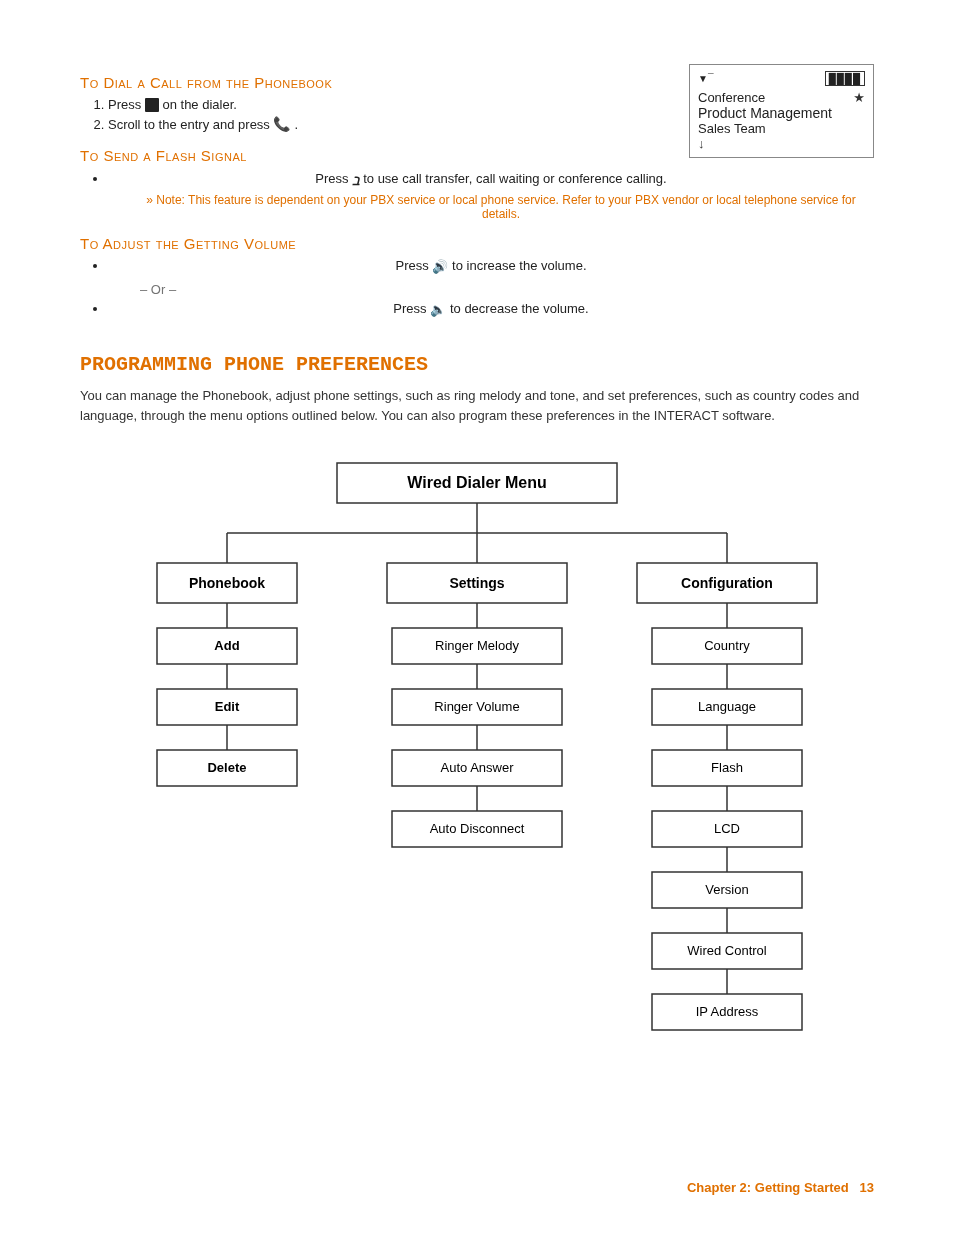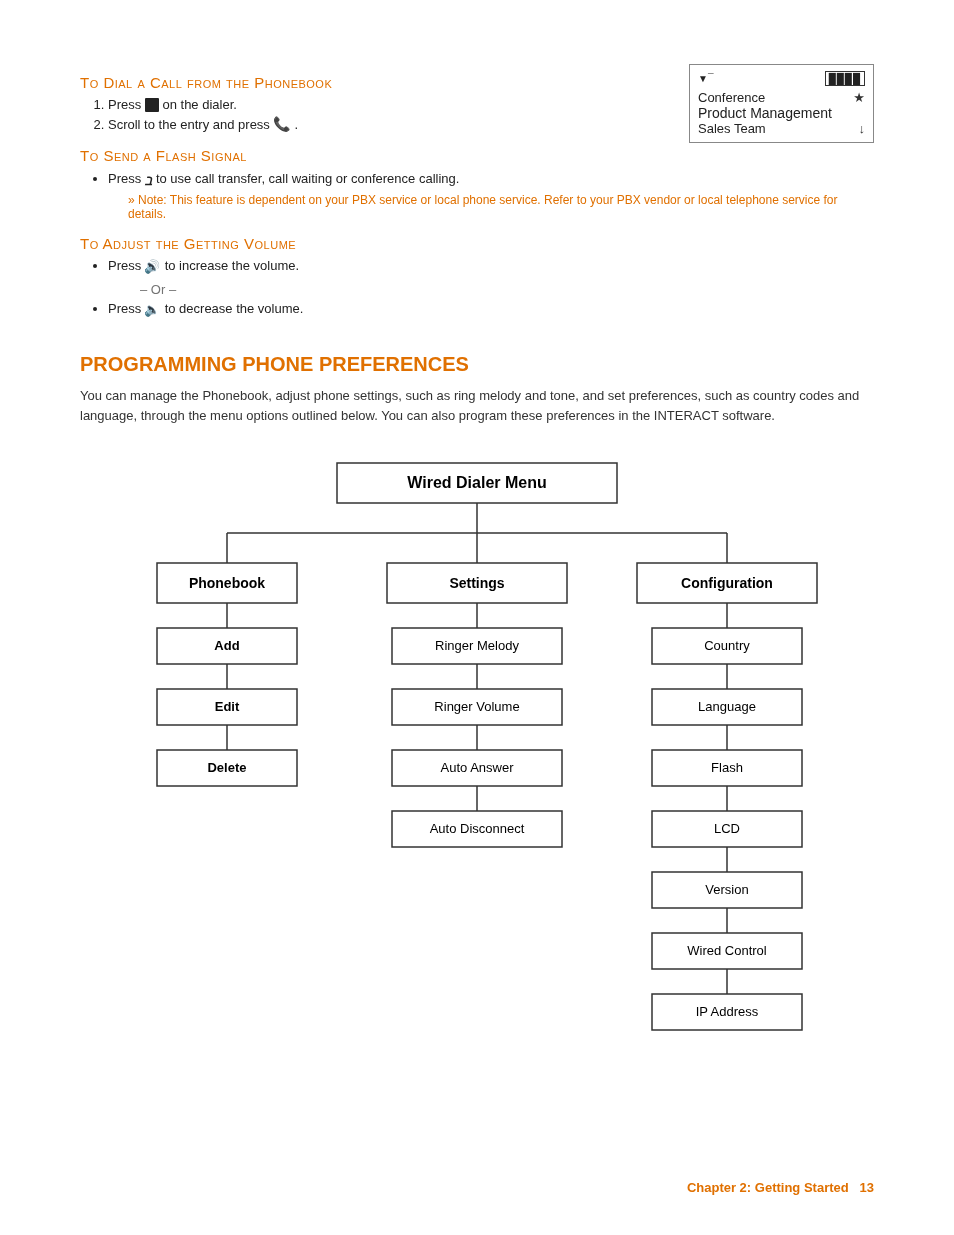--- a/index.html
+++ b/index.html
@@ -36,20 +36,21 @@
 
     
     ul.bullets {
       list-style: disc;
       margin-left: 28px;
       margin-bottom: 8px;
     }
     ul.bullets li {
       margin-bottom: 4px;
       font-size: 13px;
+      text-align: center;
     }
 
     
     .note-item {
       margin-left: 20px;
       color: #e07000;
       font-size: 12px;
       margin-top: 4px;
       margin-bottom: 4px;
     }
@@ -66,20 +67,21 @@
     }
 
     
     .main-heading {
       color: #e07000;
       font-size: 20px;
       font-weight: bold;
       text-transform: uppercase;
       margin-top: 28px;
       margin-bottom: 10px;
+      font-family: Liberation Mono, monospace;
     }
 
     
     .description {
       font-size: 13px;
       color: #333;
       line-height: 1.5;
       margin-bottom: 28px;
     }
 
@@ -116,20 +118,21 @@
       justify-content: space-between;
     }
     .phone-display .line1 .star {
       color: #333;
     }
     .phone-display .line2 { font-size: 14px; }
     .phone-display .line3 {
       font-size: 13px;
       display: flex;
       justify-content: space-between;
+      flex-direction: column;
     }
     .phone-display .arrow {
       color: #333;
     }
 
     
     .icon-dialer {
       display: inline-block;
       width: 14px;
       height: 14px;

